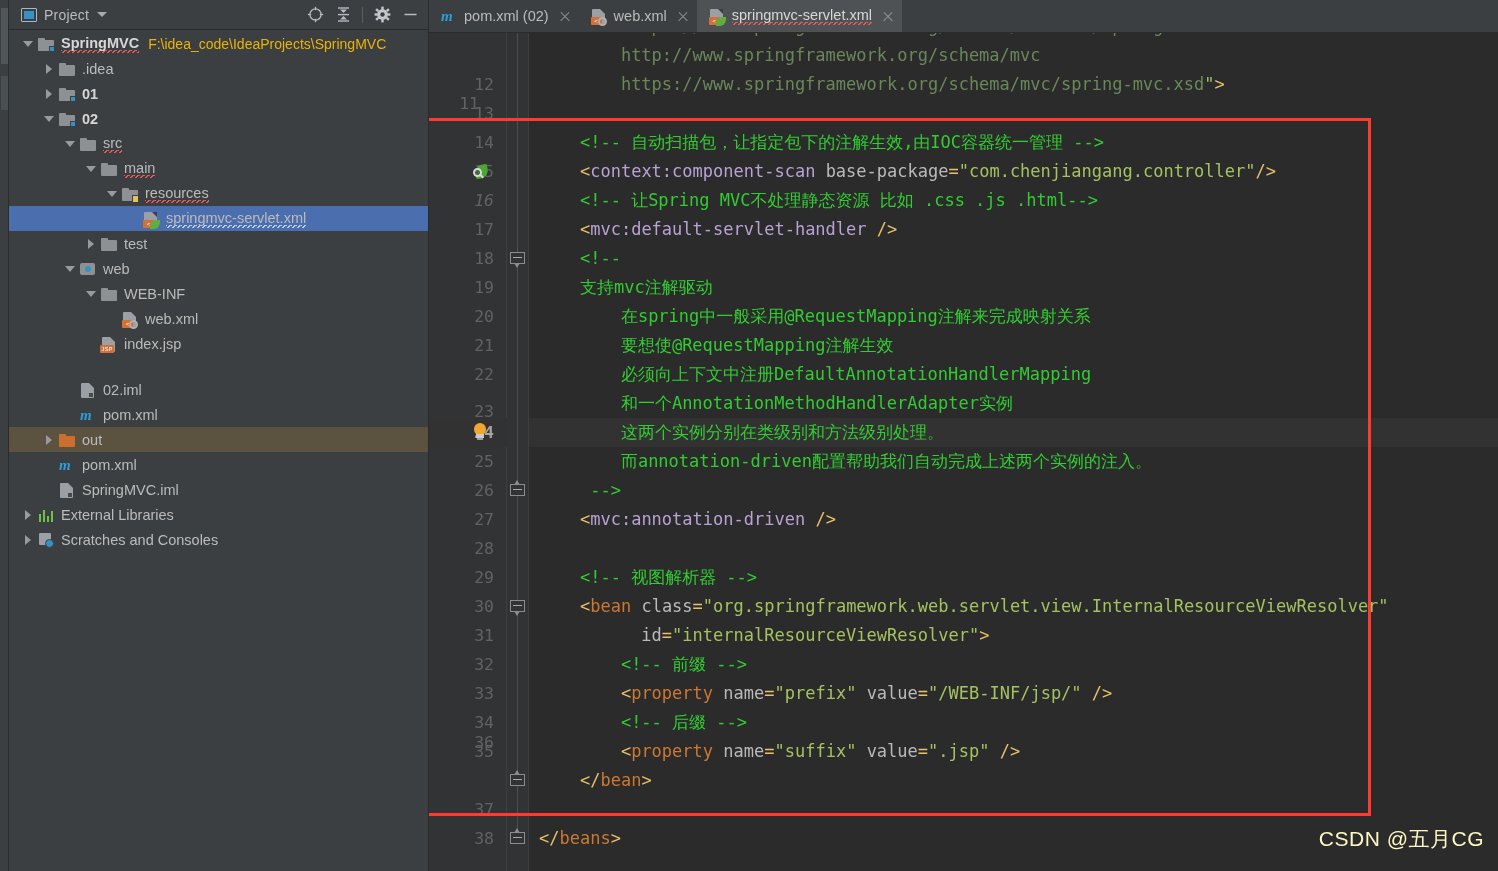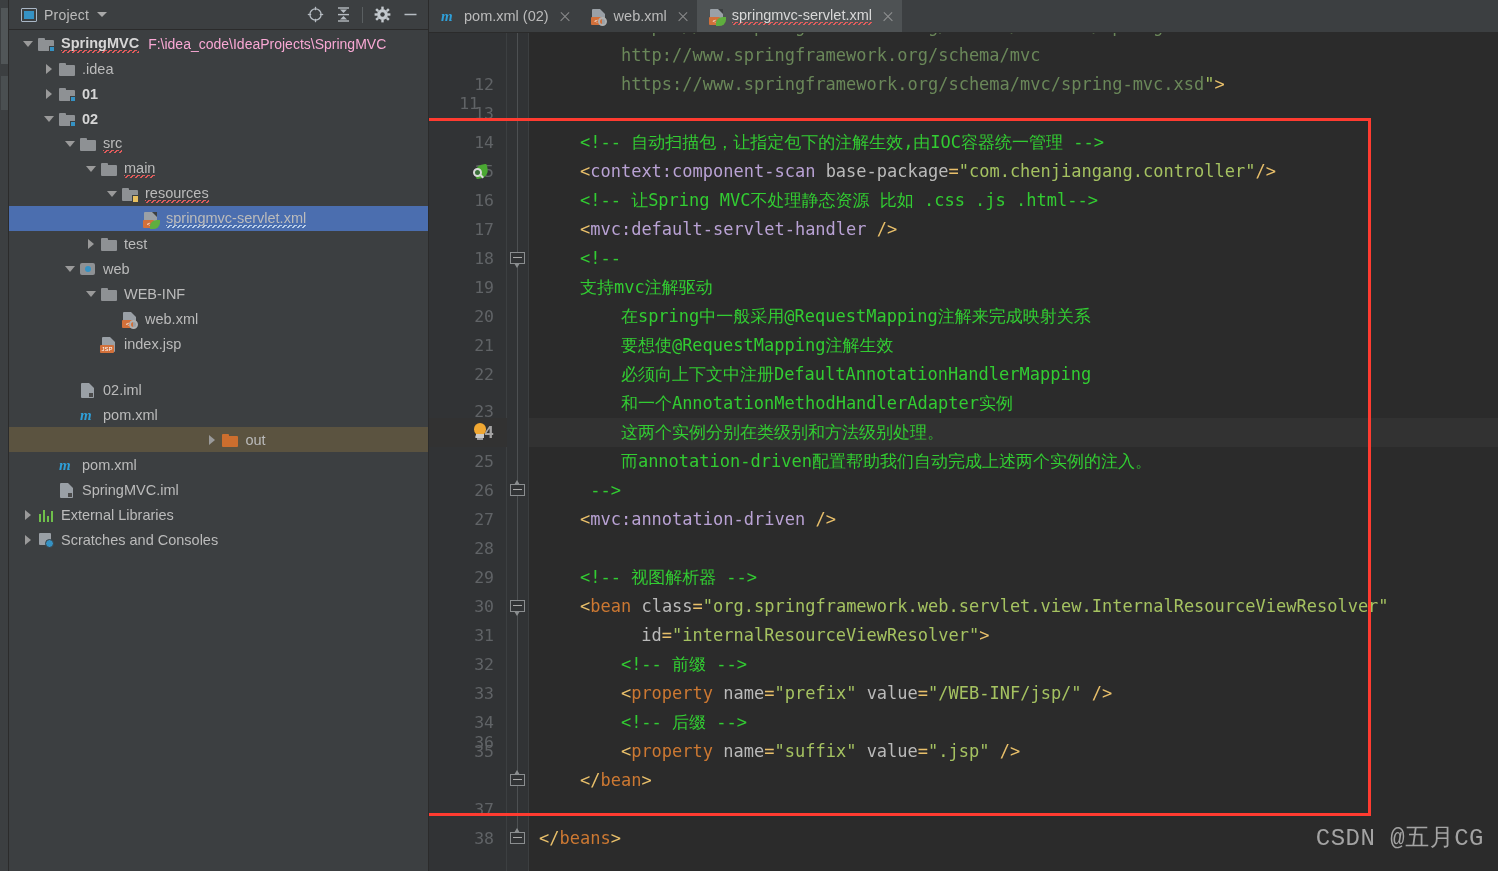--- a/index.html
+++ b/index.html
@@ -85,41 +85,41 @@
   .trow {
     height: 25px;
     display: flex; align-items: center;
     white-space: nowrap;
     font-size: 14.5px;
     color: #bbbbbb;
     cursor: default;
     position: relative;
   }
   .trow.selected { background: #4b6eaf; }
-  .trow.hl-out   { background: #5b5340; justify-content: center; }
+  .trow.hl-out   { background: #5b5340; }
   .arrow {
     width: 15px; height: 15px; flex: 0 0 15px;
     position: relative; margin-right: 2px;
   }
   .arrow.closed::after {
     content: ''; position: absolute; left: 4px; top: 3px;
     border-left: 6px solid #9a9a9a;
     border-top: 5px solid transparent;
     border-bottom: 5px solid transparent;
   }
   .arrow.open::after {
     content: ''; position: absolute; left: 2px; top: 5px;
     border-top: 6px solid #9a9a9a;
     border-left: 5px solid transparent;
     border-right: 5px solid transparent;
   }
   .ticon { width: 18px; height: 16px; flex: 0 0 18px; margin-right: 5px; position: relative; }
   .tlabel { color: #bbbbbb; }
   .tlabel.bold { font-weight: bold; color: #d6d6d6; }
-  .tpath { color: #f9a8d4; margin-left: 9px; font-size: 14px; }
+  .tpath { color: #eab308; margin-left: 9px; font-size: 14px; }
   .wavy {
     background-image: repeating-linear-gradient(135deg,
       #e05c5c 0 1.3px, transparent 1.3px 2.6px);
     background-size: 5px 3px;
     background-repeat: repeat-x;
     background-position: 0 100%;
     padding-bottom: 2px;
   }
   .wavy.blue {
     background-image: repeating-linear-gradient(135deg,
@@ -309,22 +309,22 @@
   .annot-box {
     position: absolute;
     border: 3px solid #ff3b30;
     pointer-events: none;
     z-index: 40;
   }
 
   
   .watermark {
     position: absolute; right: 14px; bottom: 18px;
-    color: #a3a3a3; font-size: 24px;
-    font-family: Liberation Mono, monospace;
+    color: #fef9c3; font-size: 21px;
+    font-family: Liberation Sans, sans-serif;
     letter-spacing: .5px; z-index: 50;
   }
 
   
   .gut-sep {
     position: absolute; top: 0; bottom: 0; right: 0; width: 1px; background: #3c3f41;
   }
   
   .panel-sep { position: absolute; right: 0; top: 0; bottom: 0; width: 1px; background: #2b2b2b; }
 </style>
@@ -642,21 +642,21 @@
           </div>
           <div class="ln-row" style="position: absolute; left: 0px; right: 0px; top: 66px;">
             <span class="ln-num">13</span>
           </div>
           <div class="ln-row" style="position: absolute; left: 0px; right: 0px; top: 95px;">
             <span class="ln-num">14</span>
           </div>
           <div class="ln-row" style="position: absolute; left: 0px; right: 0px; top: 124px;">
             <span class="ln-num">15</span>
           </div>
-          <div class="ln-row" style="position: absolute; left: 0px; right: 0px; top: 153px;">
+          <div class="ln-row" style="position: absolute; left: 0px; right: 0px; top: 153px; font-style: italic;">
             <span class="ln-num">16</span>
           </div>
           <div class="ln-row" style="position: absolute; left: 0px; right: 0px; top: 182px;">
             <span class="ln-num">17</span>
           </div>
           <div class="ln-row" style="position: absolute; left: 0px; right: 0px; top: 211px;">
             <span class="ln-num">18</span>
           </div>
           <div class="ln-row" style="position: absolute; left: 0px; right: 0px; top: 240px;">
             <span class="ln-num">19</span>

